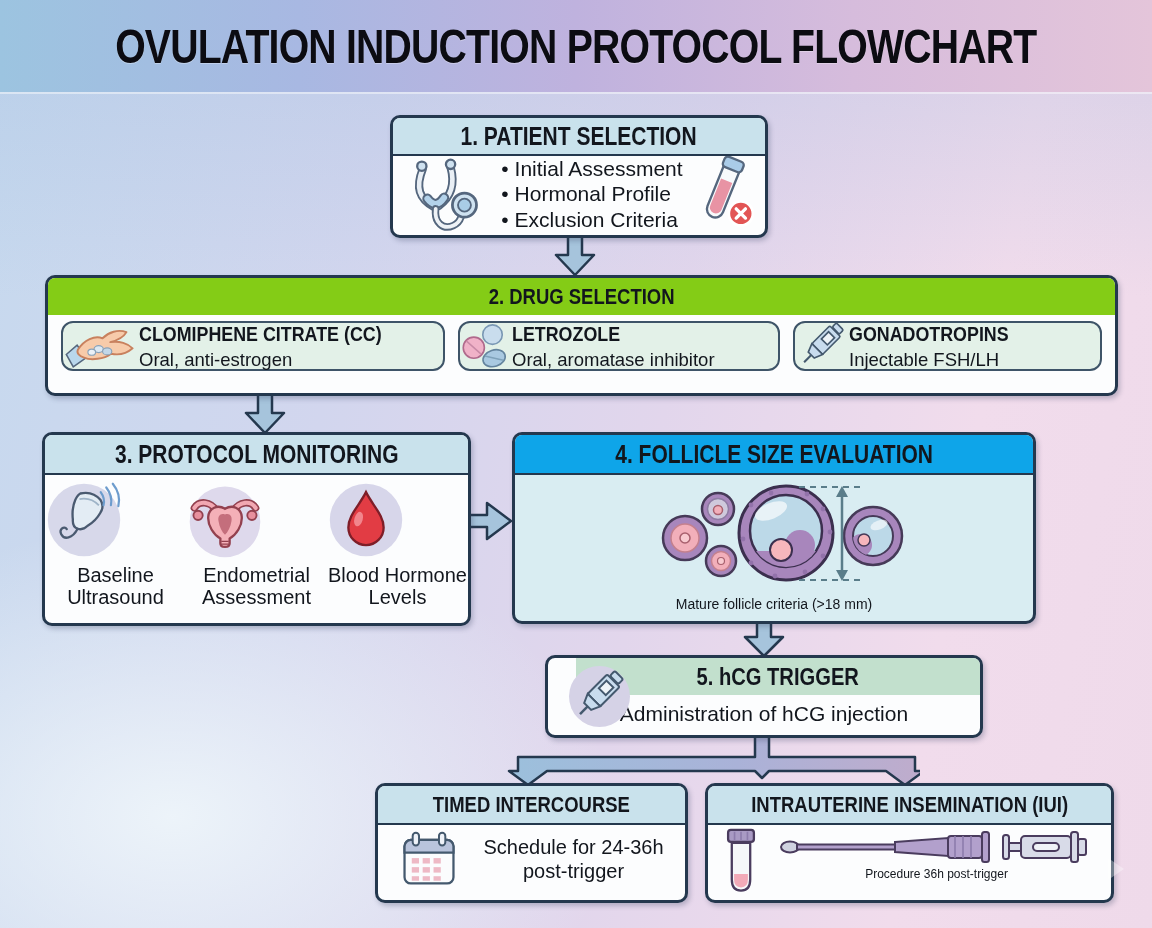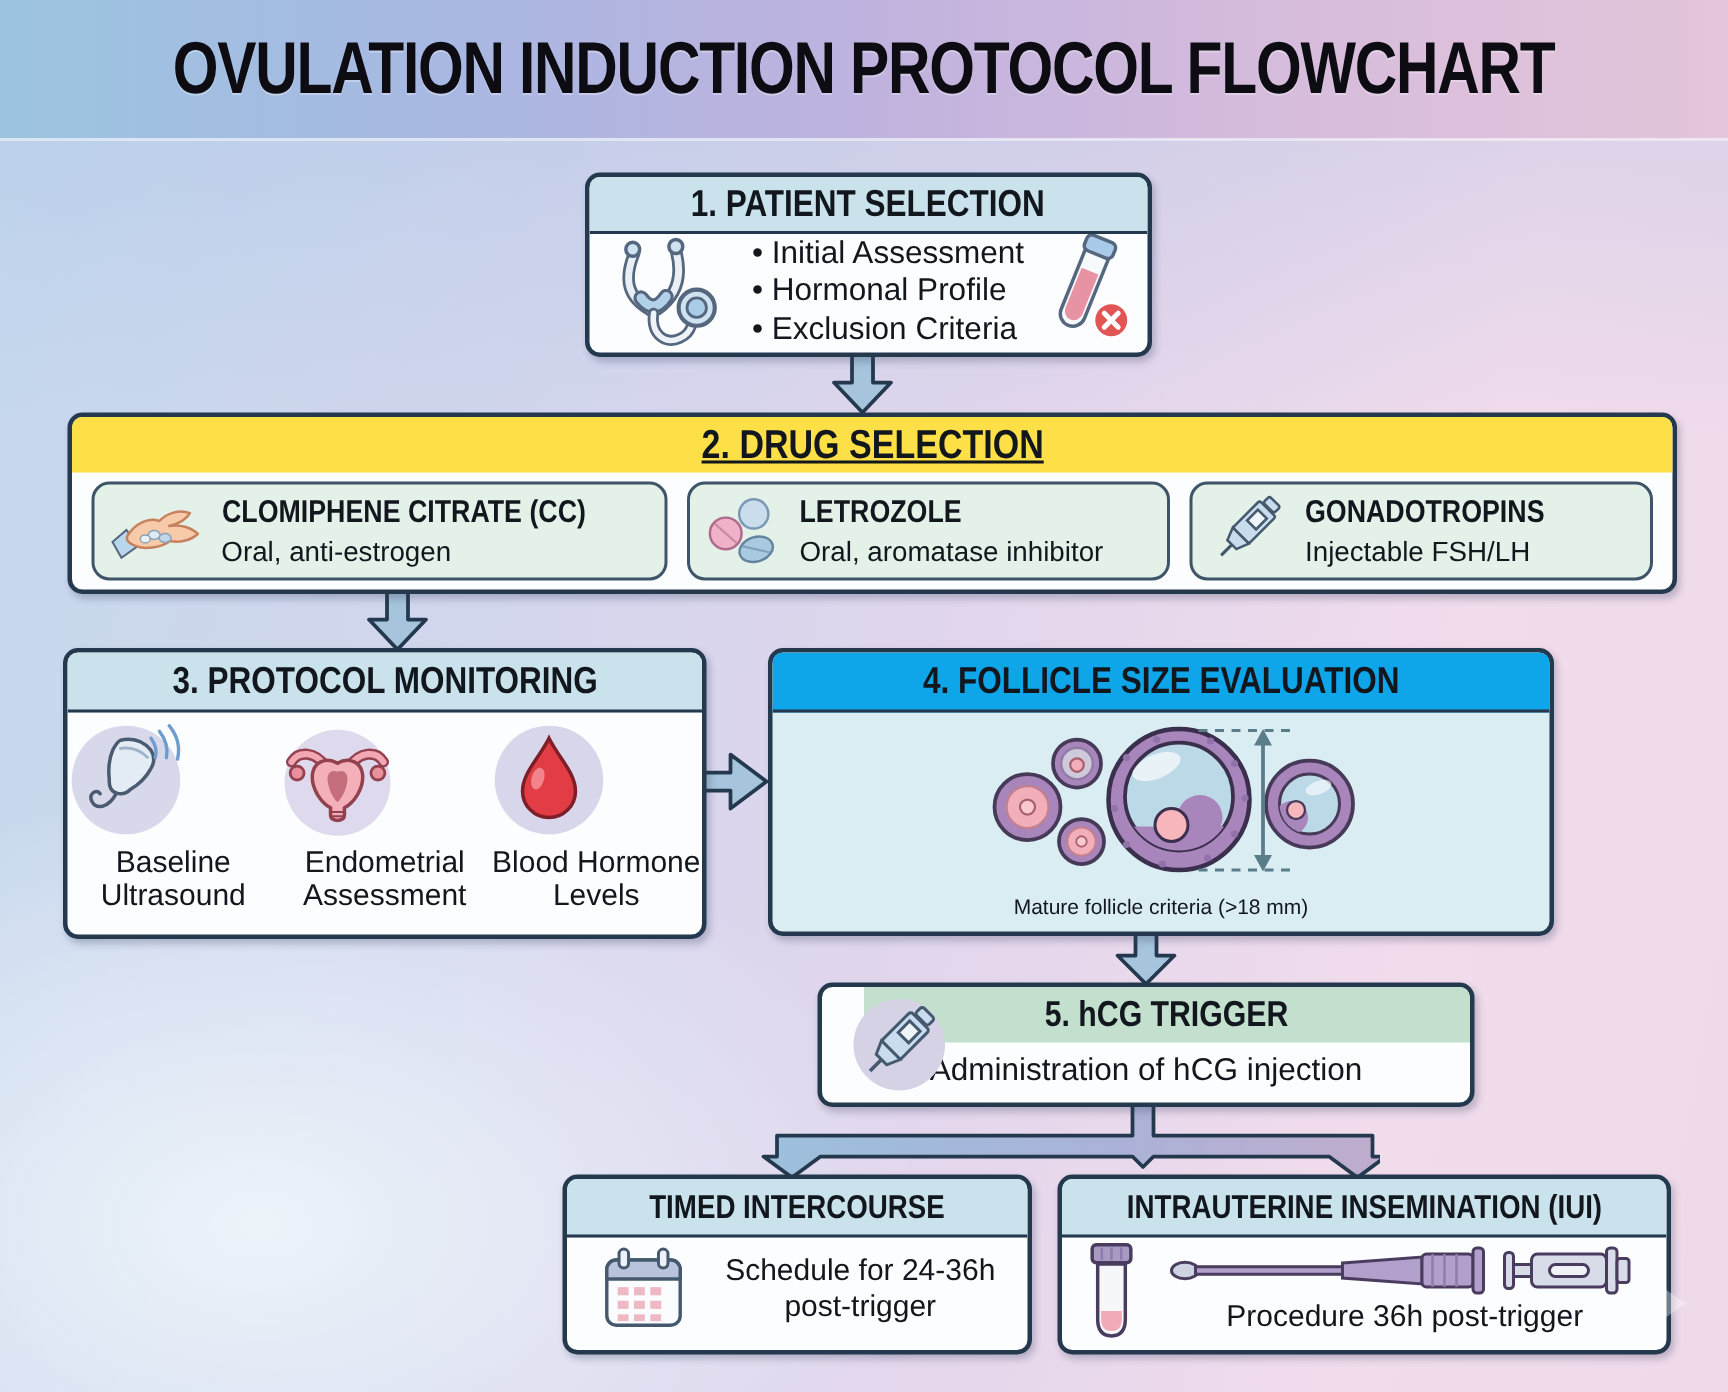--- a/index.html
+++ b/index.html
@@ -29,24 +29,24 @@
   .hdr-blue{background:#c9e2ec;border-bottom:2px solid #24384e;}
   .hdr-green{background:#c2e0cd;margin-left:28px;}
   .cond{display:inline-block;transform:scaleX(.84);white-space:nowrap;}
   
   .box1{left:390px;top:115px;width:372px;height:117px;}
   .box1 .hdr{height:36px;font-size:25px;}
   .box1-body{display:flex;align-items:center;justify-content:space-between;height:76px;padding:0 8px;}
   .bullets{font-size:21px;line-height:1.22;font-weight:500;}
   
   .box2{left:45px;top:275px;width:1067px;height:115px;background:#fcfdfe;}
-  .box2 .hdr{height:37px;font-size:27px;background:#fde047;text-decoration:underline;}
+  .box2 .hdr{height:37px;font-size:22px;background:#84cc16;}
   .drug-card{
-    position:absolute;top:43px;height:66px;background:#e3f1e8;border:2.5px solid #3e5468;
-    border-radius:12px;display:flex;align-items:center;gap:11px;padding:0 10px;box-sizing:border-box;
+    position:absolute;top:43px;height:50px;background:#e3f1e8;border:2.5px solid #3e5468;
+    border-radius:12px;display:flex;align-items:center;gap:0;padding:0 0;box-sizing:border-box;
   }
   .drug-name{font-size:21px;font-weight:bold;transform:scaleX(.85);transform-origin:left;white-space:nowrap;}
   .drug-desc{font-size:18.5px;margin-top:3px;}
   
   .box3{left:42px;top:432px;width:423px;height:188px;}
   .box3 .hdr{height:38px;font-size:25px;}
   .mon-row{display:flex;height:144px;padding-top:6px;}
   .mon-item{flex:1;display:flex;flex-direction:column;}
   .mon-label{font-size:20px;line-height:1.12;text-align:center;white-space:pre-line;margin-top:5px;font-weight:500;}
   
@@ -61,21 +61,21 @@
   .box5-desc{height:37px;display:flex;align-items:center;justify-content:center;font-size:21px;font-weight:500;}
   .hcg-icon{position:absolute;left:20px;top:7px;width:63px;height:63px;}
   
   .boxTI{left:375px;top:783px;width:307px;height:114px;}
   .boxIUI{left:705px;top:783px;width:403px;height:114px;}
   .boxTI .hdr,.boxIUI .hdr{height:37px;font-size:22px;}
   .ti-body{display:flex;align-items:center;gap:14px;padding:4px 10px 0 22px;}
   .ti-text{flex:1;text-align:center;font-size:20px;line-height:1.2;white-space:pre-line;font-weight:500;}
   .iui-body{display:flex;align-items:flex-start;gap:8px;padding:3px 6px 0 14px;}
   .iui-col{flex:1;display:flex;flex-direction:column;align-items:center;}
-  .iui-text{font-size:20px;font-weight:500;margin-top:1px;}
+  .iui-text{font-size:12px;font-weight:500;margin-top:1px;}
   .arrow{position:absolute;}
   .faint-chevron{
     position:absolute;left:1108px;top:858px;width:0;height:0;opacity:.35;
     border-top:11px solid transparent;border-bottom:11px solid transparent;border-left:16px solid #ffffff;
   }
 </style>
 </head>
 <body>
 
 <div class="canvas">

